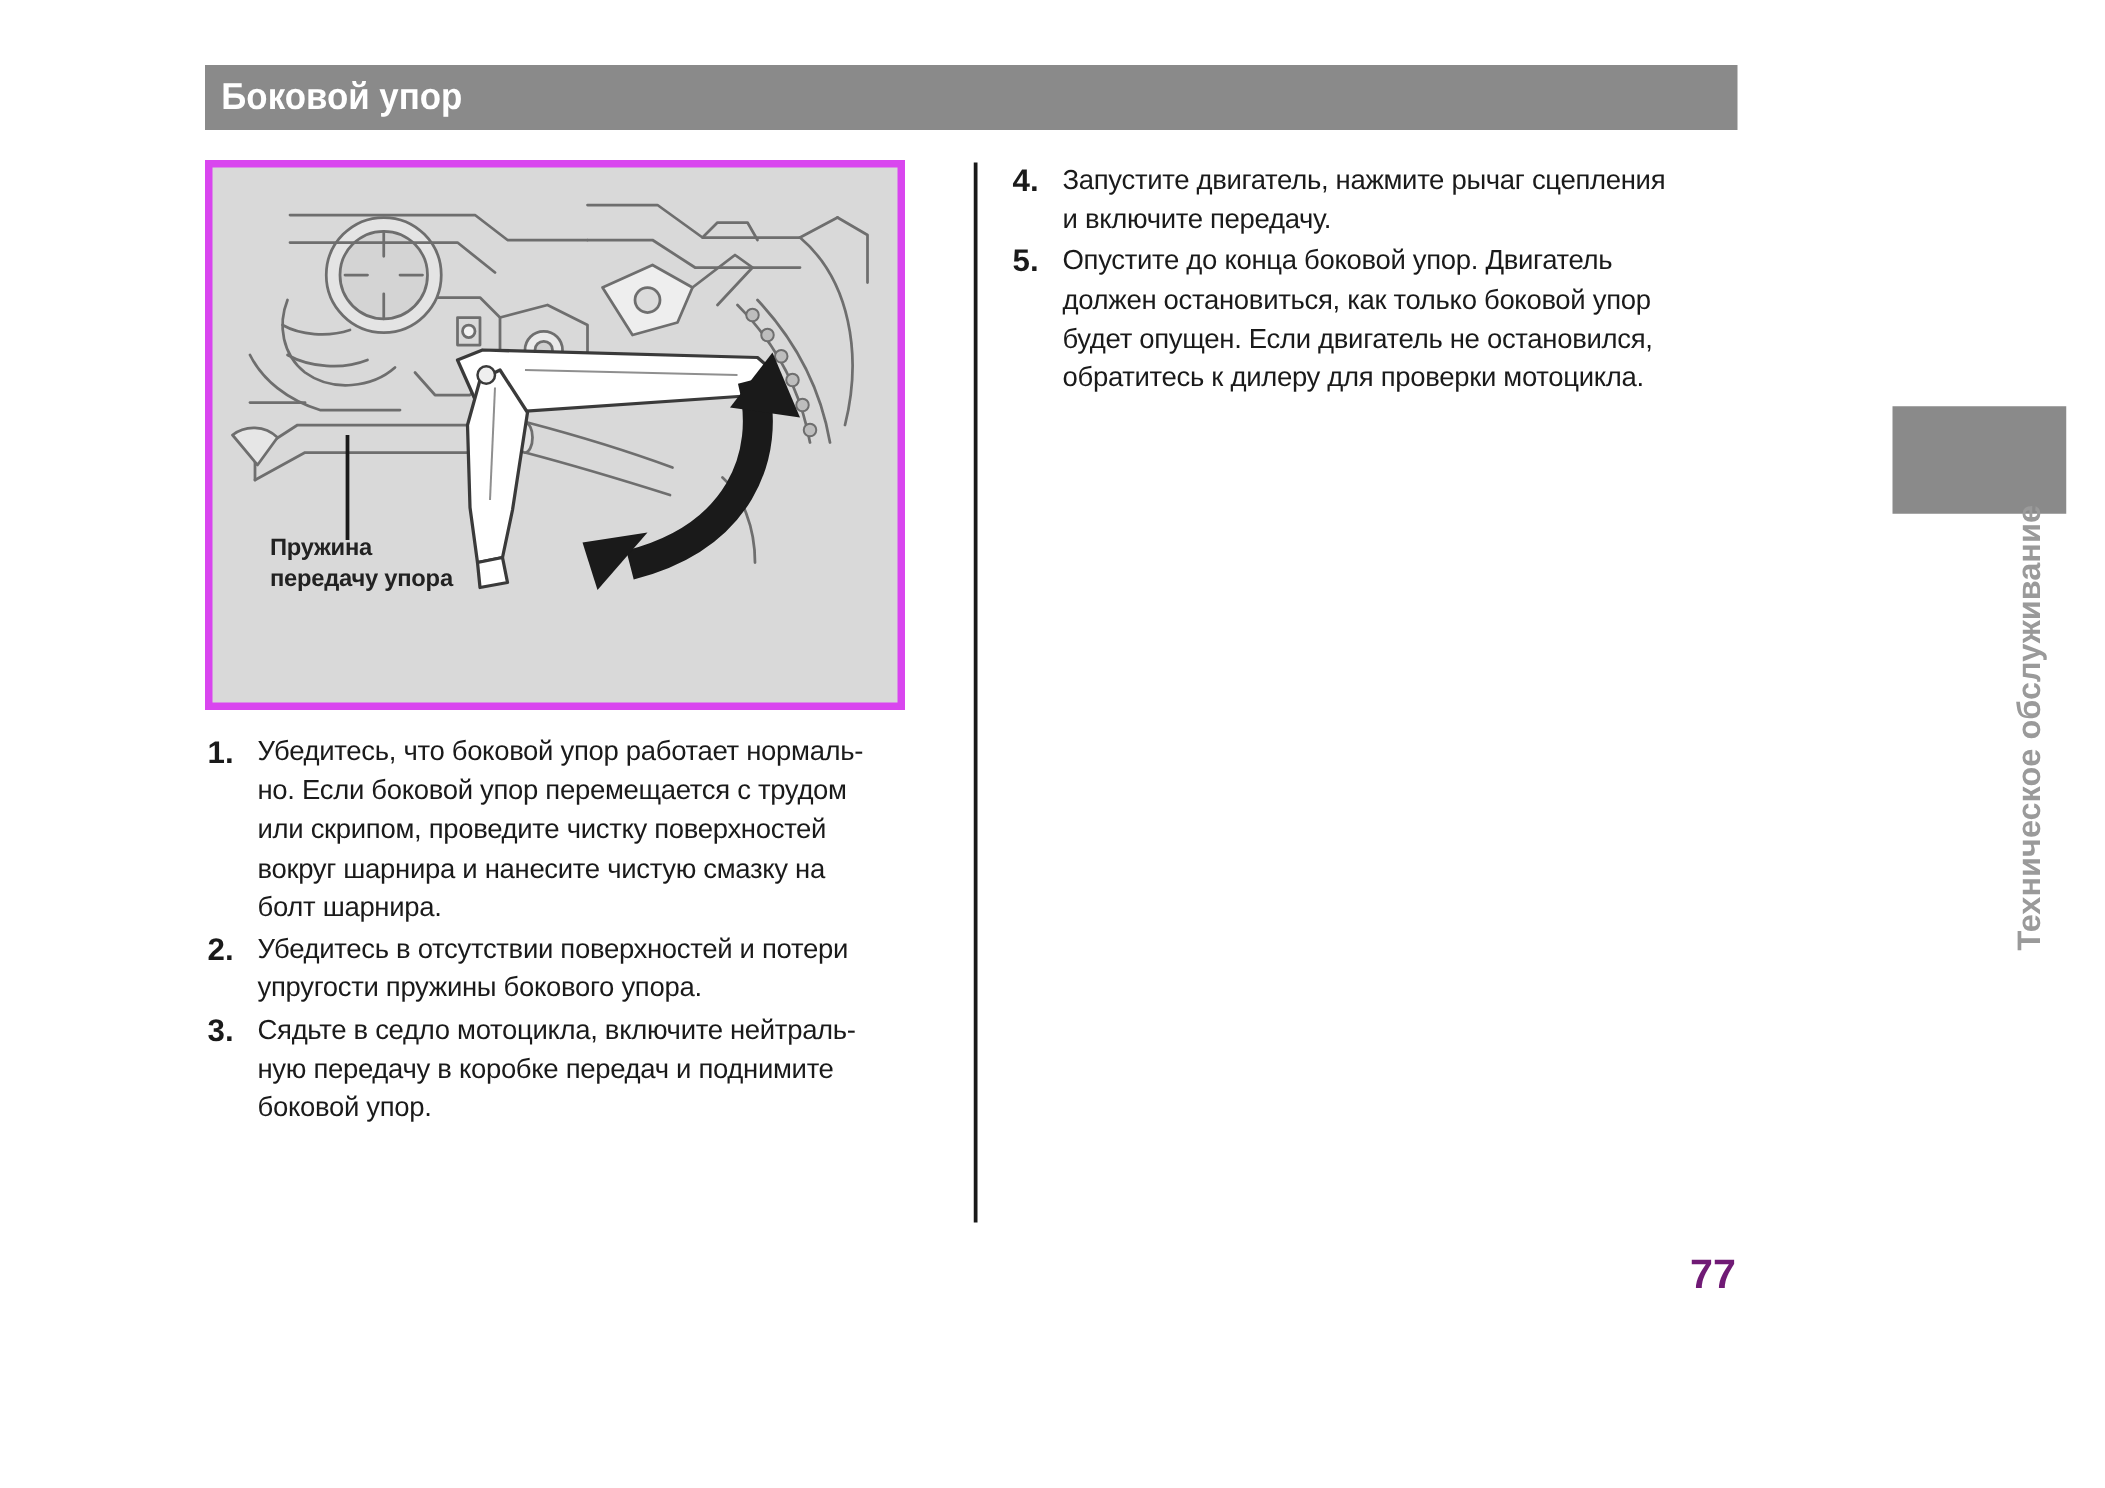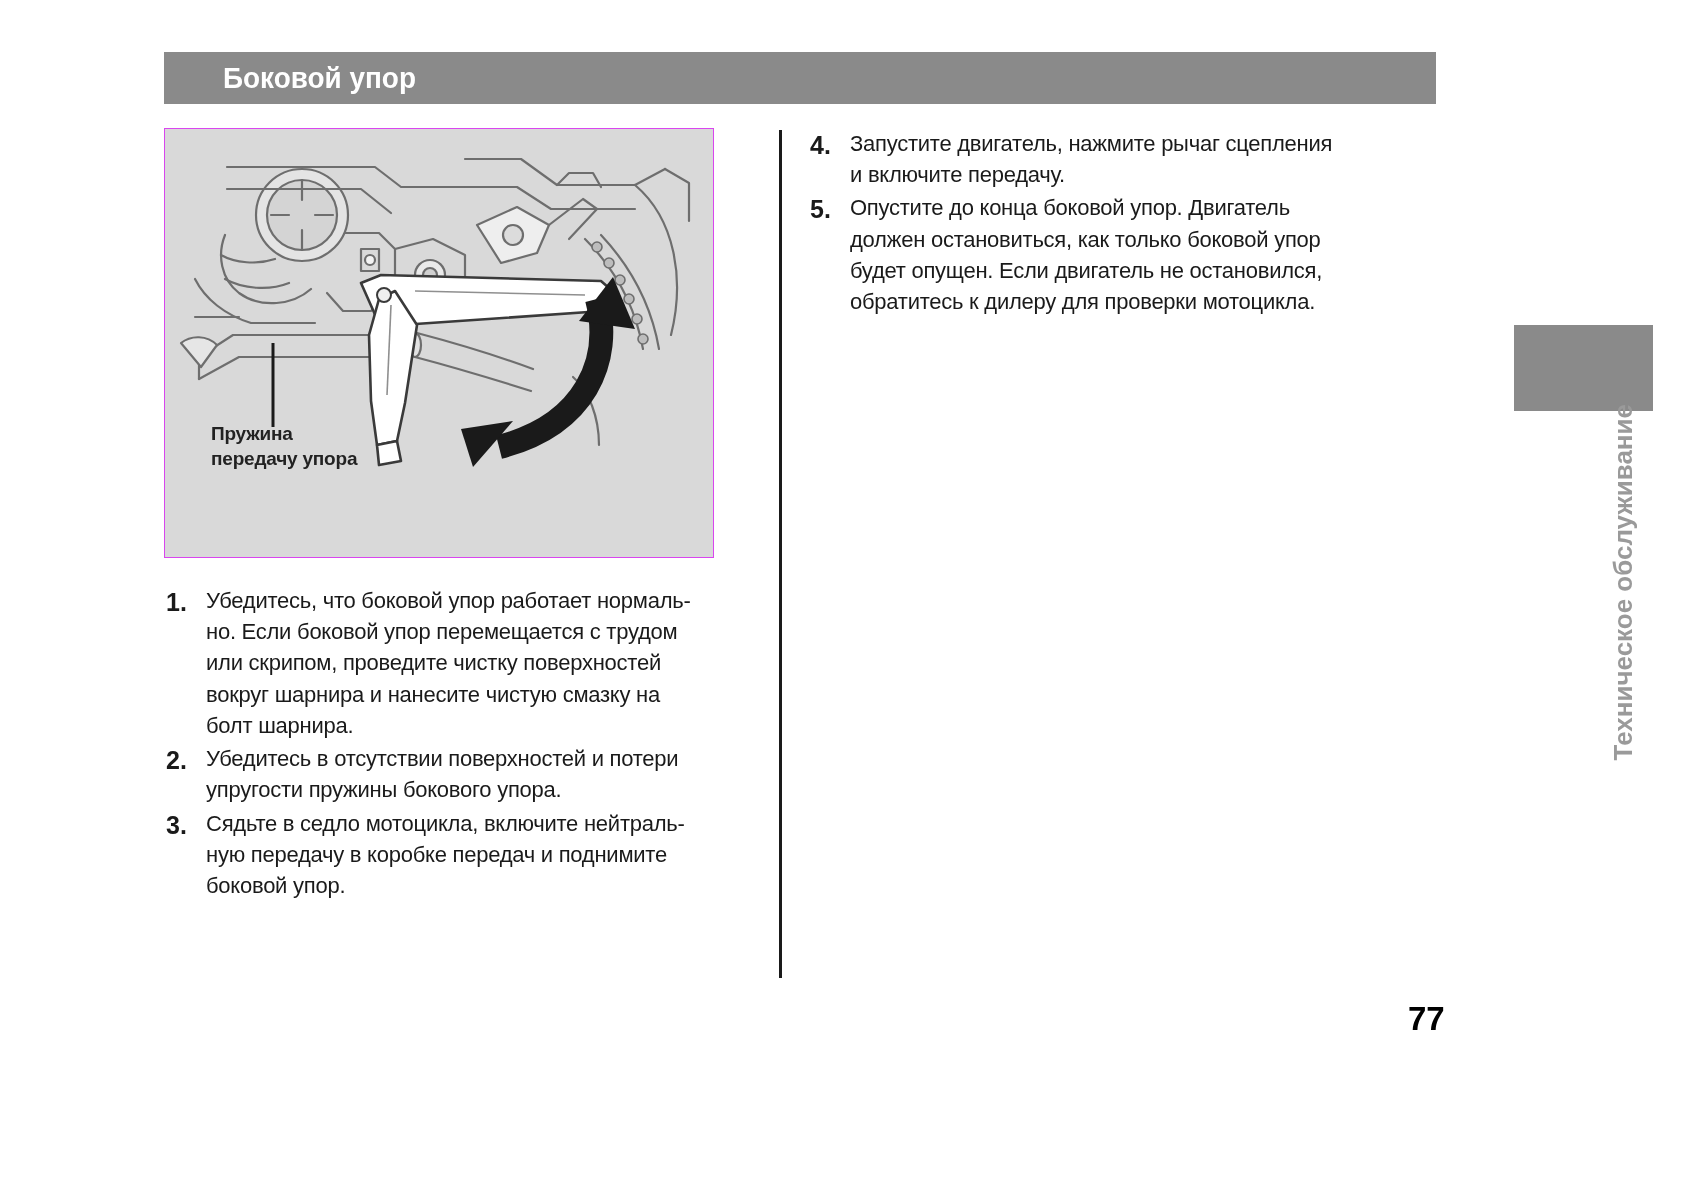--- a/index.html
+++ b/index.html
@@ -19,21 +19,20 @@
   
   .header-banner {
     position: absolute;
     left: 164px;
     top: 52px;
     width: 1226px;
     height: 52px;
     background: #8a8a8a;
     display: flex;
     align-items: center;
-    padding-left: 46px;
   }
   .header-title {
     color: #ffffff;
     font-size: 30px;
     font-weight: bold;
     letter-spacing: 0px;
     padding-left: 14px;
     line-height: 1;
     transform: scaleX(0.93);
     transform-origin: left center;
@@ -45,21 +44,21 @@
     left: 164px;
     top: 128px;
     width: 600px;
   }
 
   .figure-box {
     position: relative;
     width: 548px;
     height: 428px;
     background: #d9d9d9;
-    border: 1px solid #d946ef;
+    border: 6px solid #d946ef;
     overflow: hidden;
   }
   .figure-svg {
     position: absolute;
     left: 0;
     top: 0;
   }
   .figure-caption {
     position: absolute;
     left: 46px;
@@ -138,25 +137,25 @@
     color: #9a9a9a;
     letter-spacing: 0px;
     white-space: nowrap;
     transform-origin: left top;
     transform: rotate(-90deg) translate(-100%, 0);
   }
 
   
   .page-number {
     position: absolute;
-    left: 1408px;
+    left: 1352px;
     top: 1000px;
     font-size: 33px;
     font-weight: bold;
-    color: #000000;
+    color: #701a75;
   }
 </style>
 </head>
 <body>
 
 <div class="header-banner">
   <div class="header-title">Боковой упор</div>
 </div>
 
 <div class="left-col">

